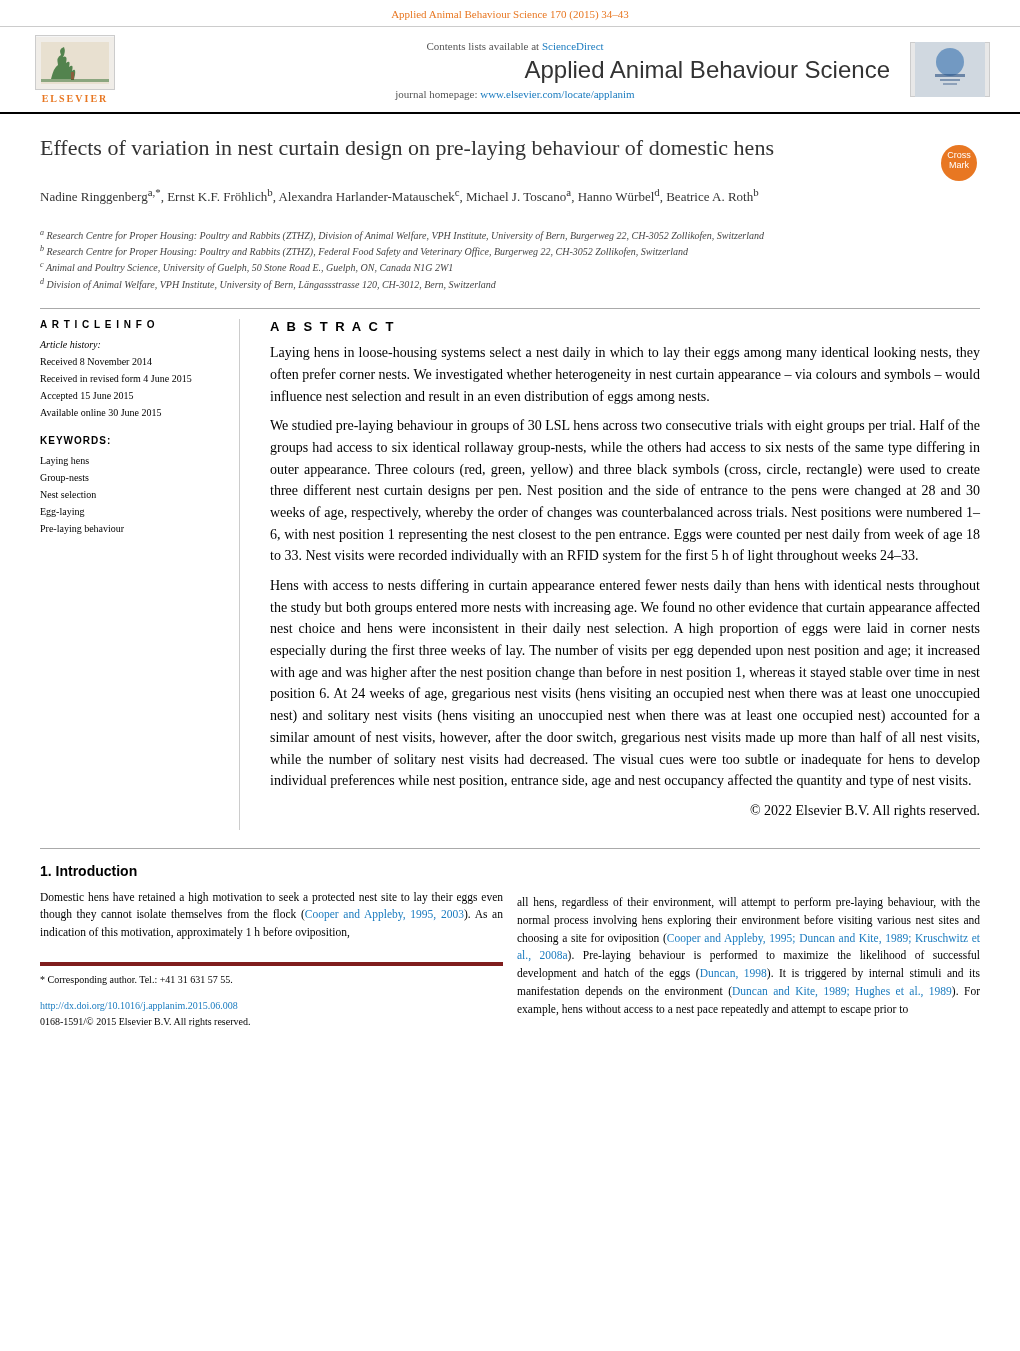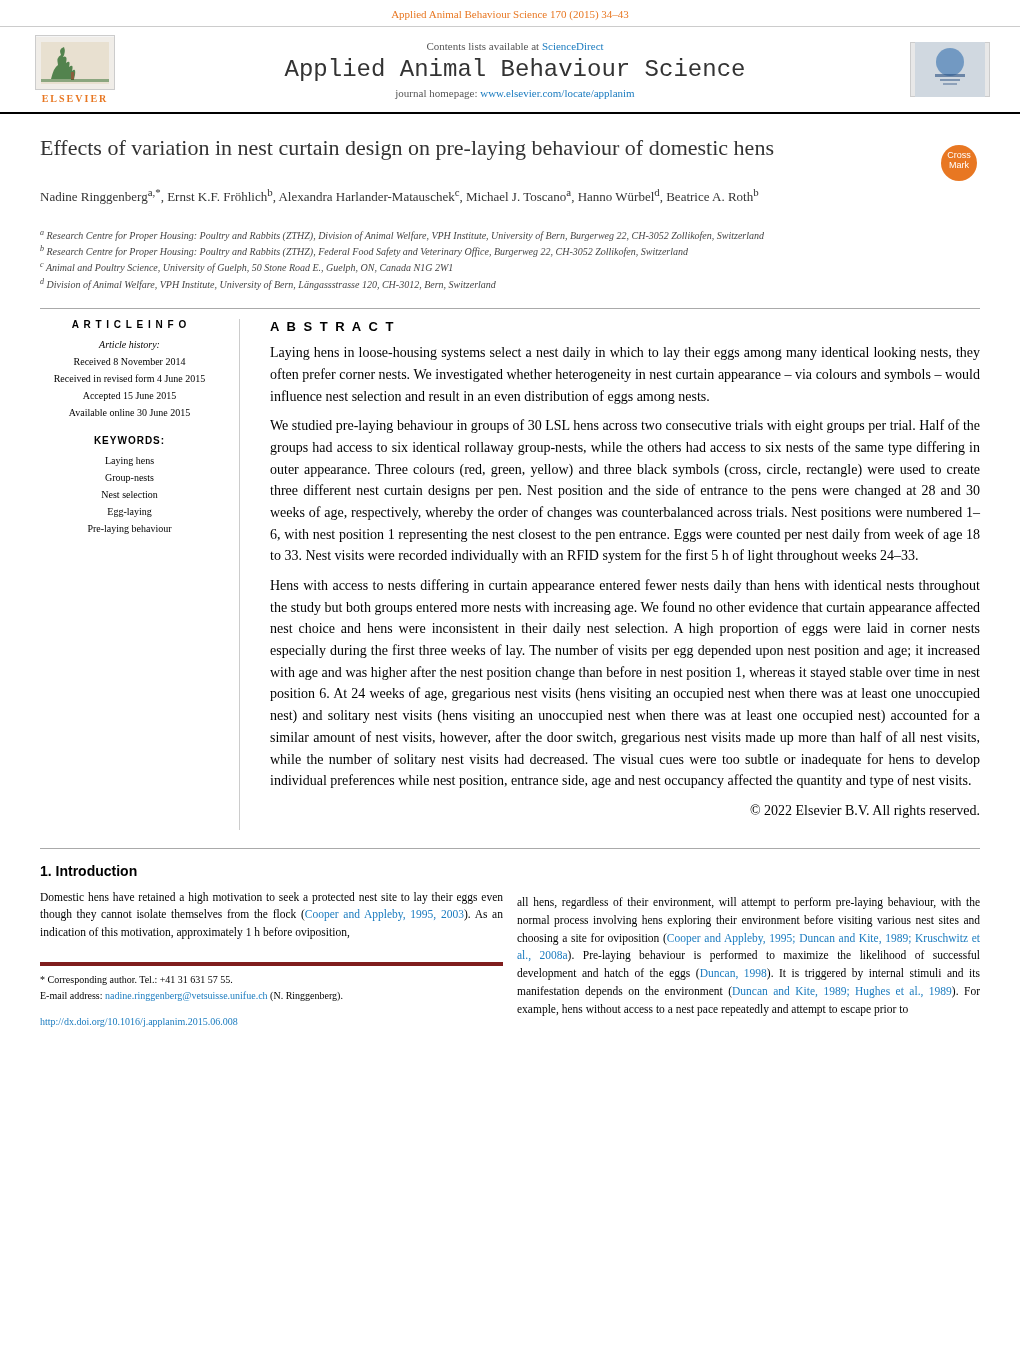--- a/index.html
+++ b/index.html
@@ -55,22 +55,23 @@
     .journal-center .contents-line {
       font-size: 11px;
       color: #555;
       margin-bottom: 4px;
     }
     .journal-center .contents-line a { color: #1a7bbf; text-decoration: none; }
     .journal-title {
       font-size: 24px;
       font-weight: normal;
       color: #333;
-      font-family: Liberation Mono, monospace;
+      font-family: Liberation Sans, sans-serif;
       margin-bottom: 4px;
+      text-align: right;
     }
     .journal-homepage {
       font-size: 11px;
       color: #555;
     }
     .journal-homepage a { color: #1a7bbf; text-decoration: none; }
     .journal-logo {
       width: 80px;
       height: 55px;
       border: 1px solid #ccc;
@@ -121,21 +122,20 @@
     .two-col {
       display: flex;
       gap: 30px;
       margin-top: 10px;
     }
     .article-info {
       width: 200px;
       flex-shrink: 0;
       border-right: 1px solid #ccc;
       padding-right: 20px;
-      text-align: center;
     }
     .info-section-title {
       font-size: 10px;
       letter-spacing: 1px;
       font-weight: bold;
       margin-bottom: 6px;
       font-family: Arial, sans-serif;
       text-transform: uppercase;
     }
     .info-dates {
@@ -312,29 +312,25 @@
   <hr class="section-divider">
 
   <div class="intro-section">
     <div class="intro-left">
       <div class="section-heading">1.  Introduction</div>
       <div class="body-text">
         <p>Domestic hens have retained a high motivation to seek a protected nest site to lay their eggs even though they cannot isolate themselves from the flock (<a>Cooper and Appleby, 1995, 2003</a>). As an indication of this motivation, approximately 1 h before oviposition,</p>
       </div>
       <div class="footnote-area">
         <div>* Corresponding author. Tel.: +41 31 631 57 55.</div>
-        <div>
-          <span>E-mail address:</span>
-          <a>nadine.ringgenberg@vetsuisse.unifue.ch</a>
-          <span>(N. Ringgenberg).</span>
-        </div>
         <div style="height:10px;"></div>
         <div style="color:#1a7bbf;">
           <a style="color:#1a7bbf; text-decoration:none;">http://dx.doi.org/10.1016/j.applanim.2015.06.008</a>
         </div>
+        <div>0168-1591/© 2015 Elsevier B.V. All rights reserved.</div>
       </div>
     </div>
 
     <div class="intro-right">
       <div class="body-text" style="margin-top:28px;">
         <p>all hens, regardless of their environment, will attempt to perform pre-laying behaviour, with the normal process involving hens exploring their environment before visiting various nest sites and choosing a site for oviposition (<a>Cooper and Appleby, 1995; Duncan and Kite, 1989; Kruschwitz et al., 2008a</a>). Pre-laying behaviour is performed to maximize the likelihood of successful development and hatch of the eggs (<a>Duncan, 1998</a>). It is triggered by internal stimuli <span>and</span> its manifestation depends on the environment (<a>Duncan and Kite, 1989; Hughes et al., 1989</a>). For example, hens without access to a nest pace repeatedly and attempt to escape prior to</p>
       </div>
     </div>
   </div>
 

